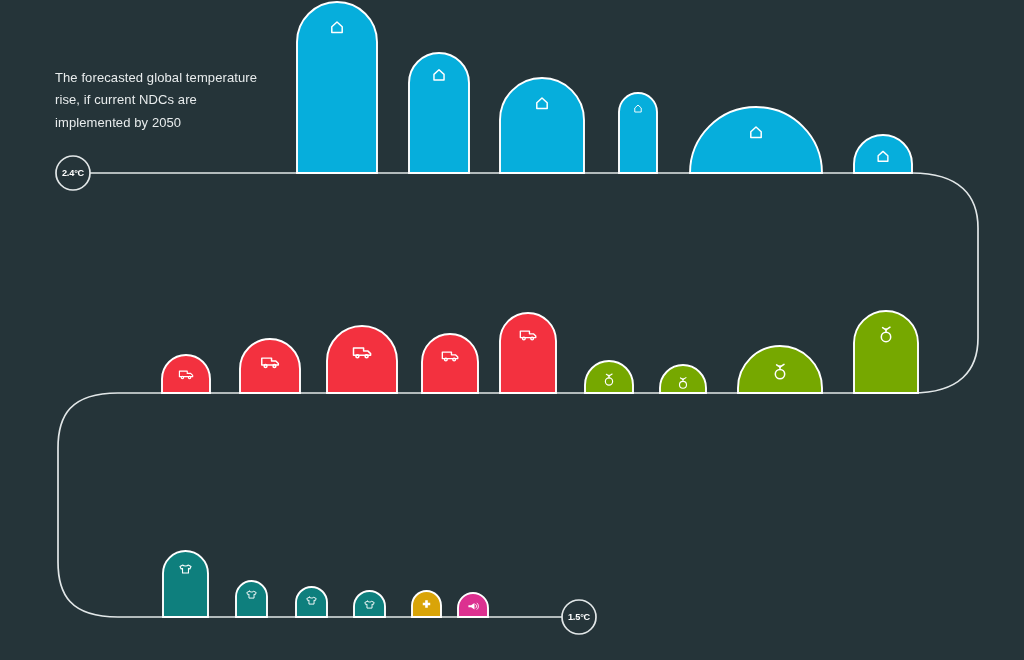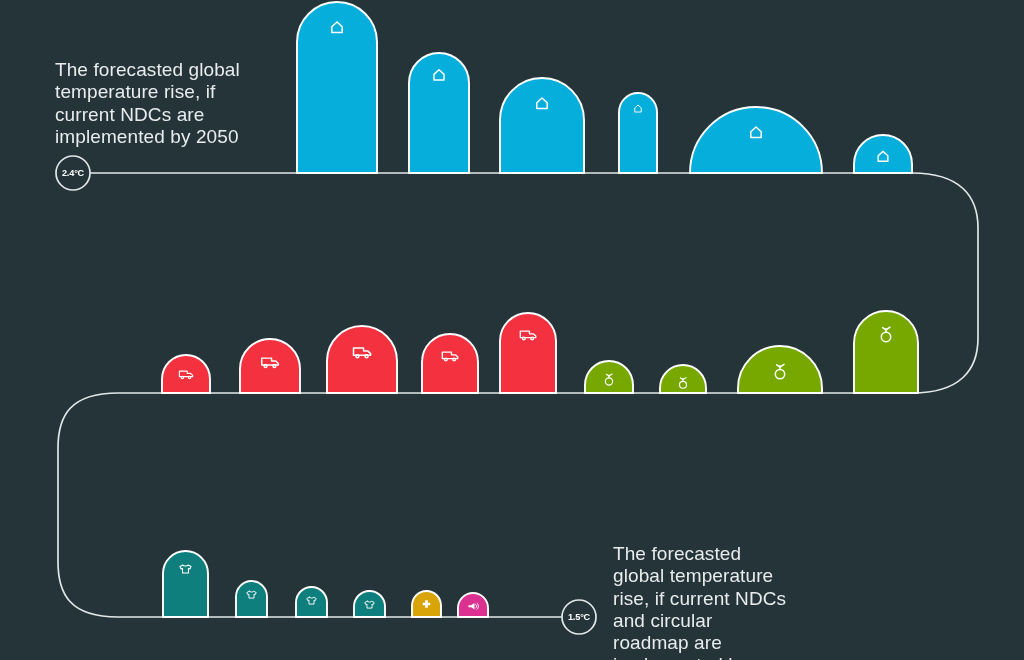--- a/index.html
+++ b/index.html
@@ -8,24 +8,25 @@
     background:#253439;
     font-family:"Liberation Sans", sans-serif;
     overflow:hidden;
     position:relative;
   }
   #stage{position:absolute;left:0;top:0;width:1024px;height:660px;}
   svg.layer{position:absolute;left:0;top:0;width:1024px;height:660px;overflow:visible;}
   .annot{
     position:absolute;
     color:#e8eced;
-    font-size:19px;
+    font-size:13px;
     line-height:22.3px;
     letter-spacing:.1px;
     white-space:pre-line;
+    margin-top:8px;
   }
   #annot-top{left:55px;top:59px;width:215px;}
   #annot-bottom{left:613px;top:543px;width:175px;}
   .marker-label{
     font-size:9.2px;
     font-weight:bold;
     fill:#ffffff;
     font-family:"Liberation Sans", sans-serif;
     letter-spacing:-0.2px;
   }
@@ -179,15 +180,14 @@
       <text class="marker-label" x="73" y="176.3" text-anchor="middle">2.4°C</text>
     </g>
     <g>
       <circle cx="579" cy="617" r="17" fill="#253439" stroke="#e2e7e8" stroke-width="1.7"></circle>
       <text class="marker-label" x="579" y="620.3" text-anchor="middle">1.5°C</text>
     </g>
   </svg>
 
   <div class="annot" id="annot-top">The forecasted global temperature rise, if current NDCs are implemented by 2050</div>
 
-  <div class="annot" id="annot-bottom">The forecasted global temperature rise, if current NDCs and circular roadmap are implemented by 2050</div>
 
 </div>
 
 </body></html>

